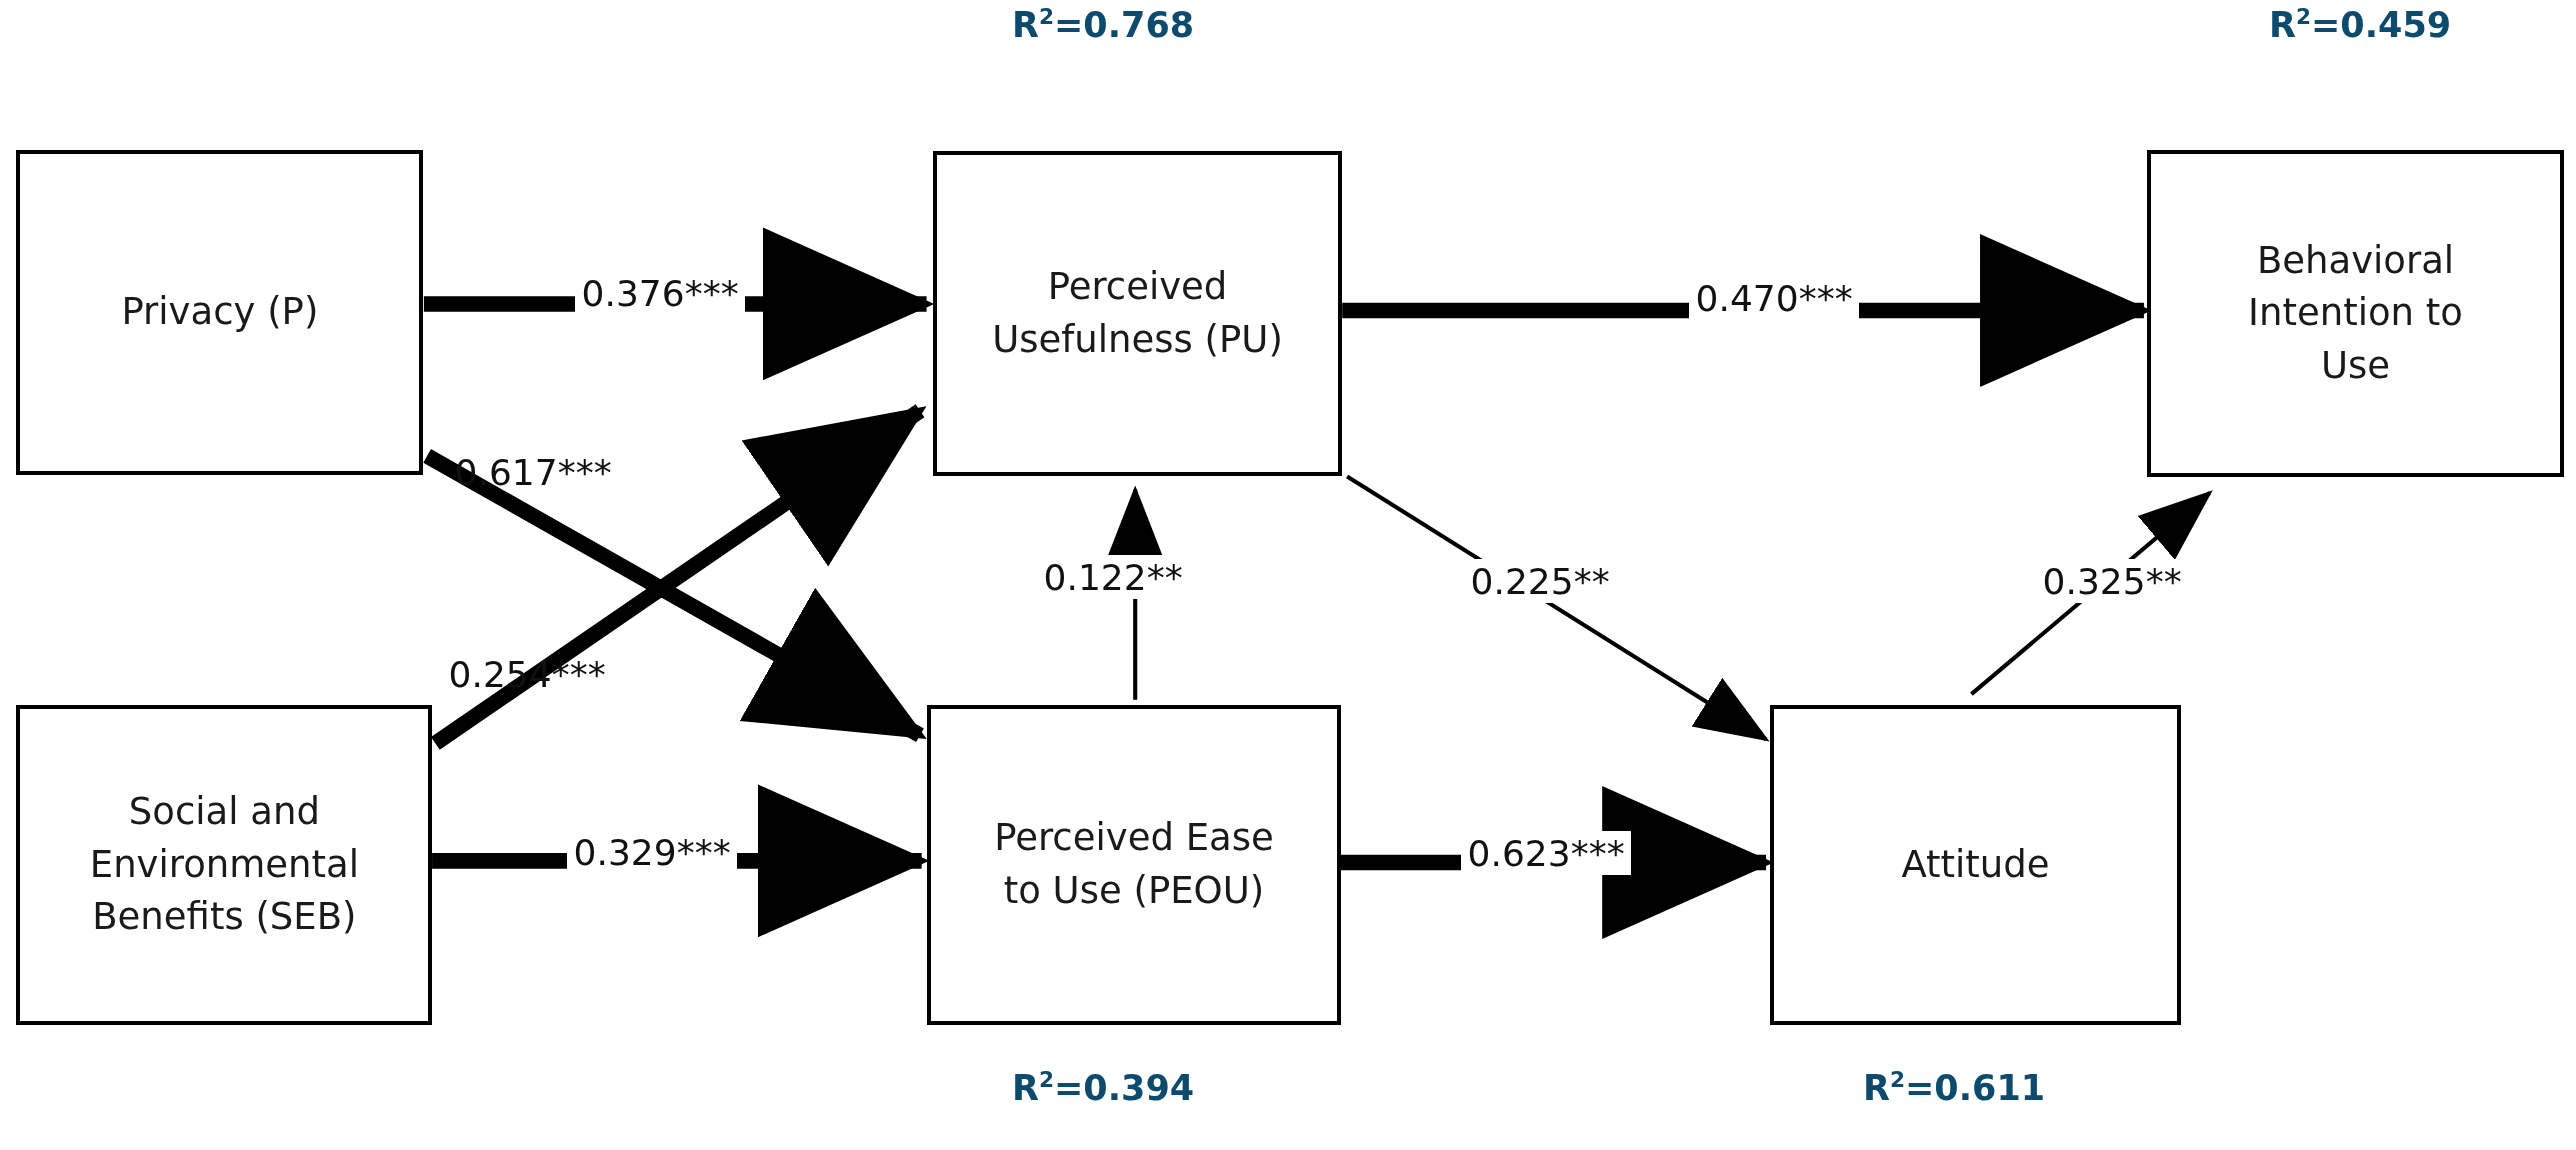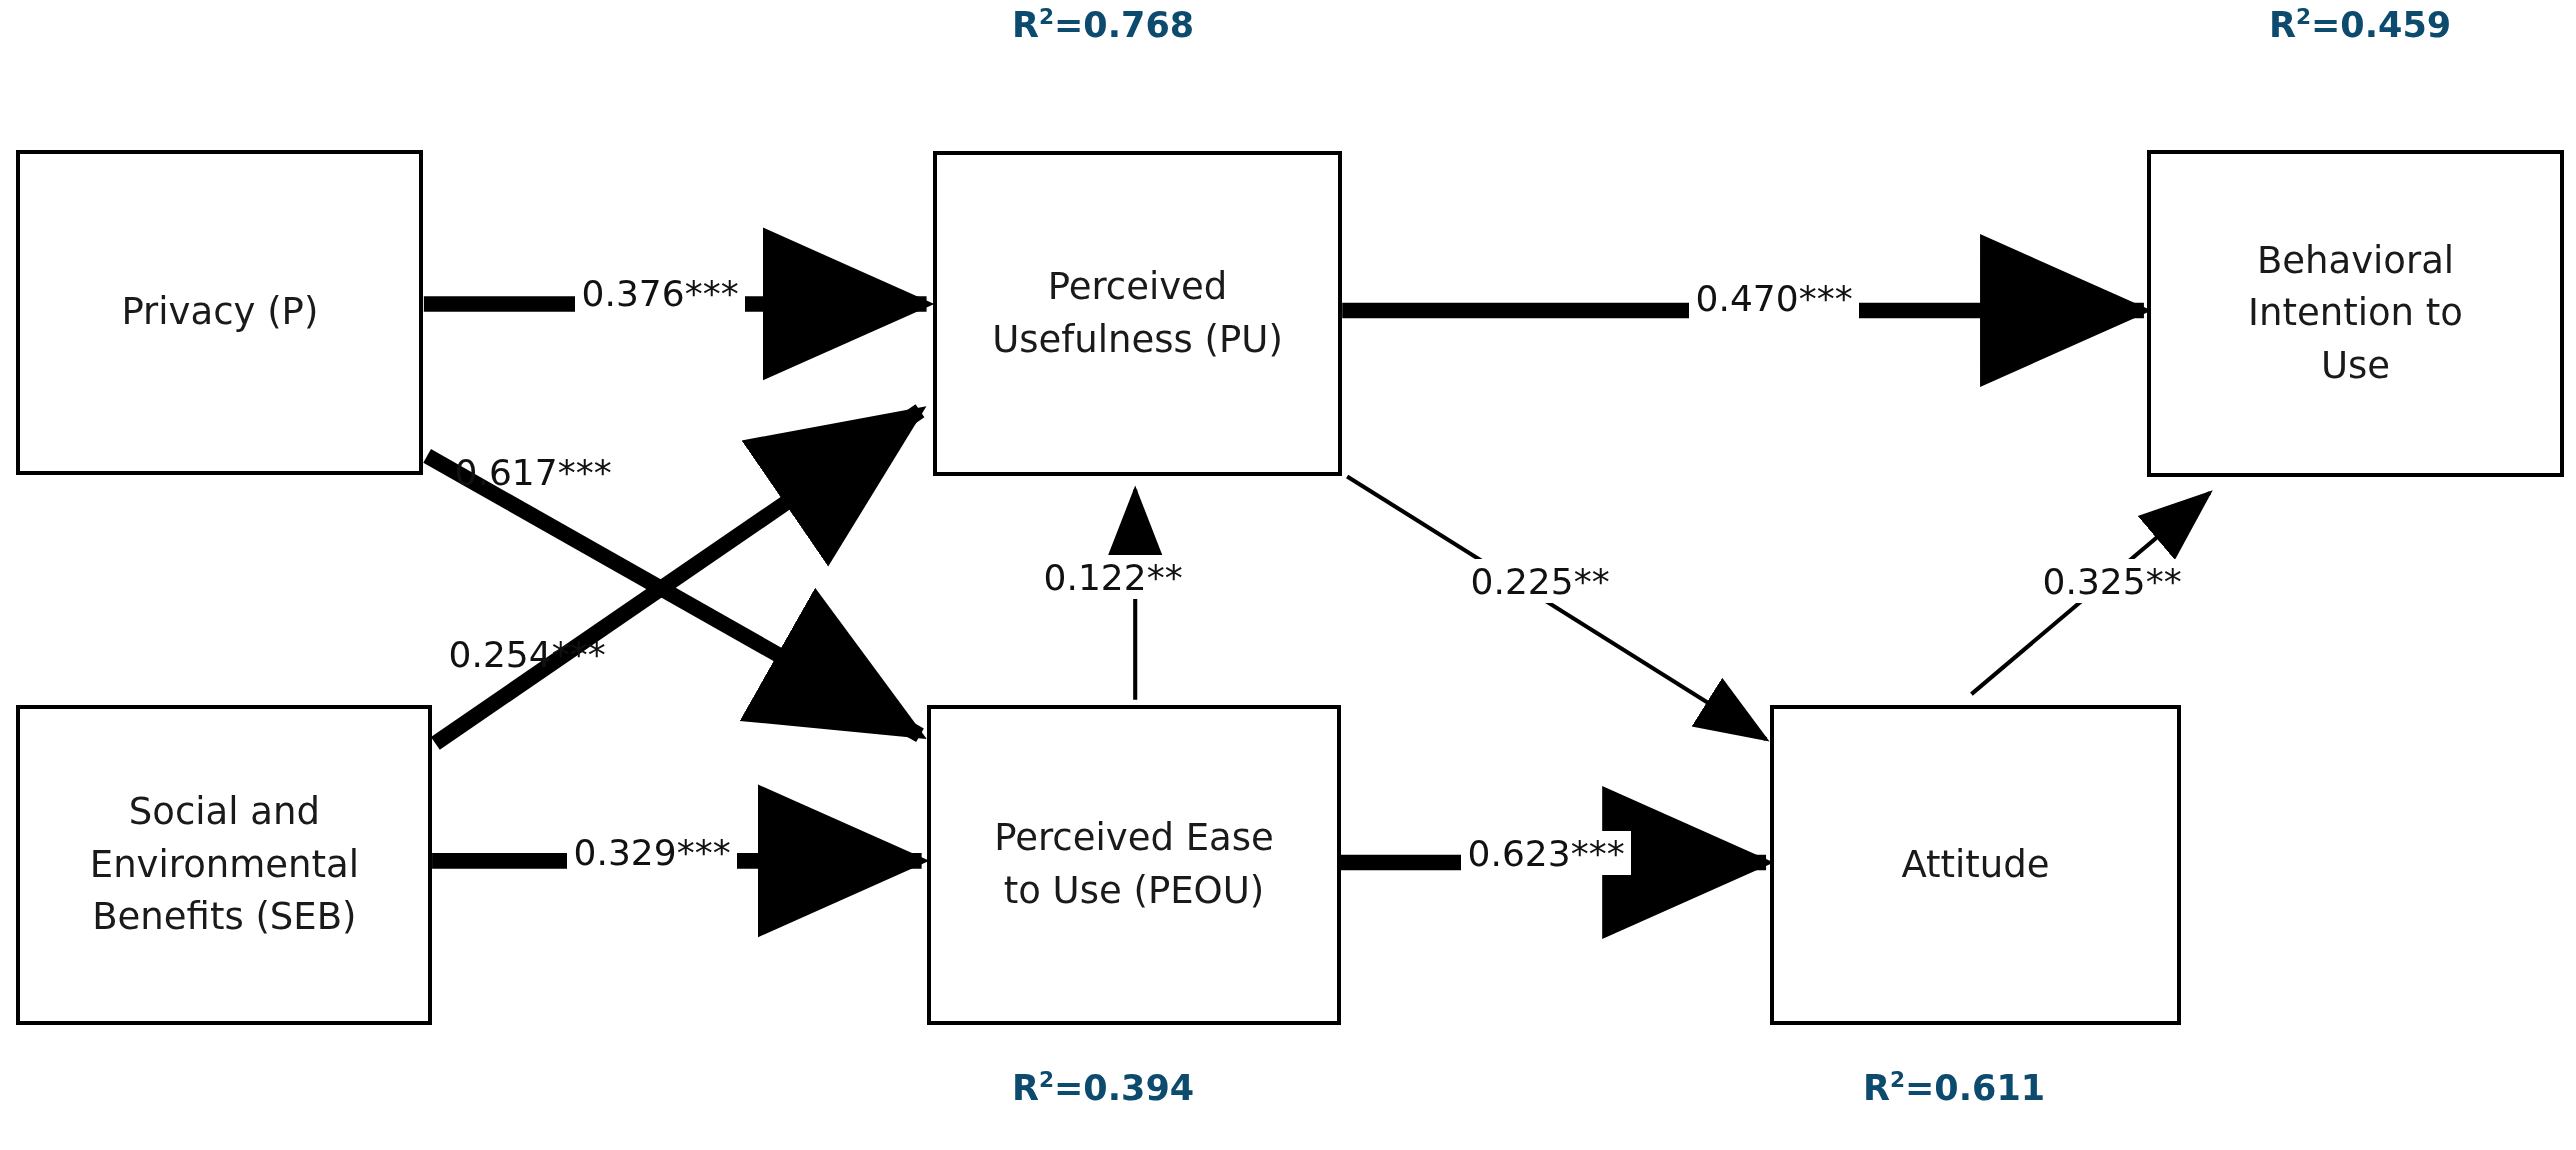--- a/index.html
+++ b/index.html
@@ -171,21 +171,21 @@
   <div class="node-box" style="left:2147px; top:150px; width:417px; height:327px;">
     <span class="node-label">Behavioral
 Intention to
 Use</span>
   </div>
 
   <div class="coef-label" style="left:575px; top:271px;">0.376***</div>
 
   <div class="coef-label no-bg" style="left:442px; top:450px;margin-left:6px;">0.617***</div>
 
-  <div class="coef-label no-bg" style="left:442px; top:632px;">0.254***</div>
+  <div class="coef-label no-bg" style="left:442px; top:652px;">0.254***</div>
 
   <div class="coef-label" style="left:567px; top:830px;">0.329***</div>
 
   <div class="coef-label" style="left:1037px; top:555px;text-align:center;">0.122**</div>
 
   <div class="coef-label" style="left:1649px; top:276px;margin-left:40px;">0.470***</div>
 
   <div class="coef-label" style="left:1464px; top:559px;">0.225**</div>
 
   <div class="coef-label" style="left:1461px; top:831px;">0.623***</div>

